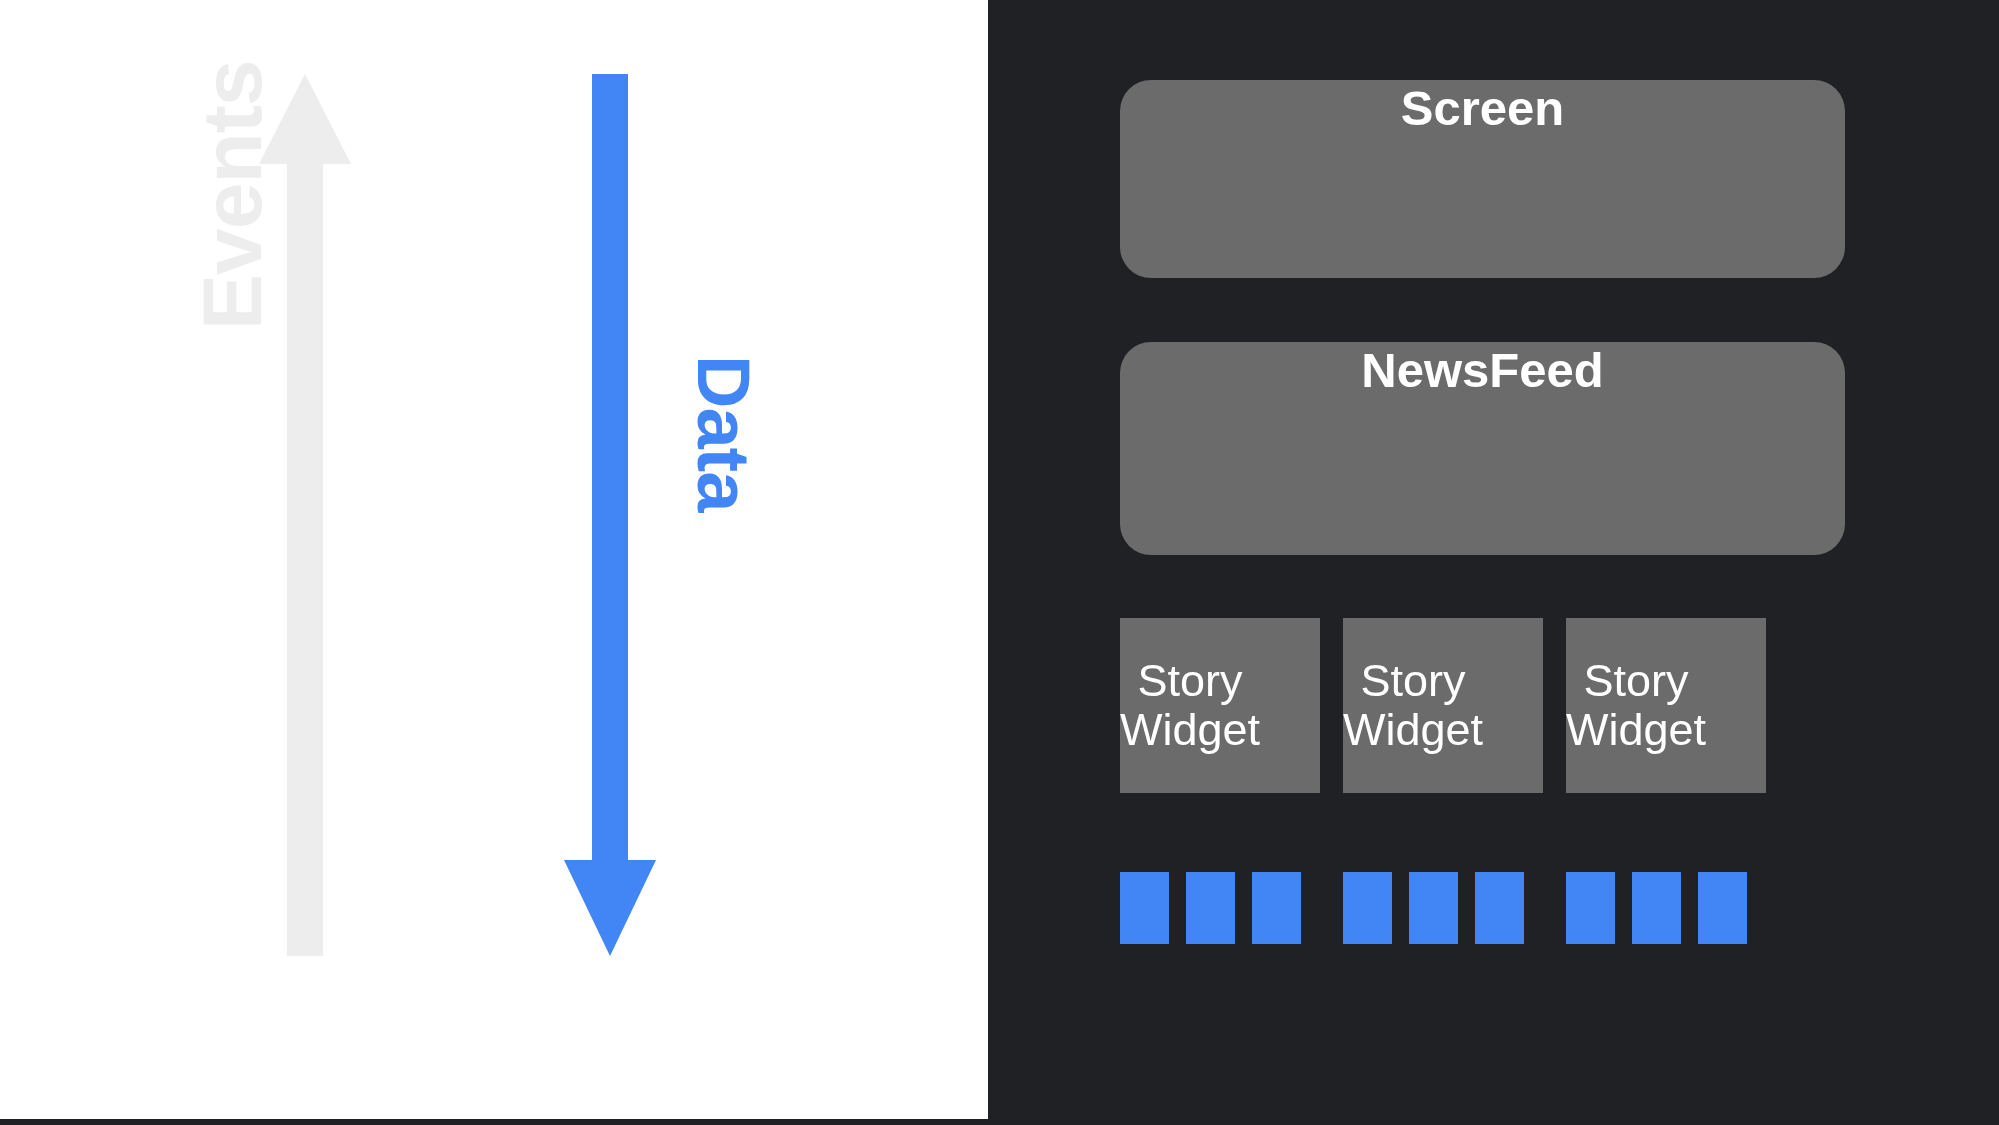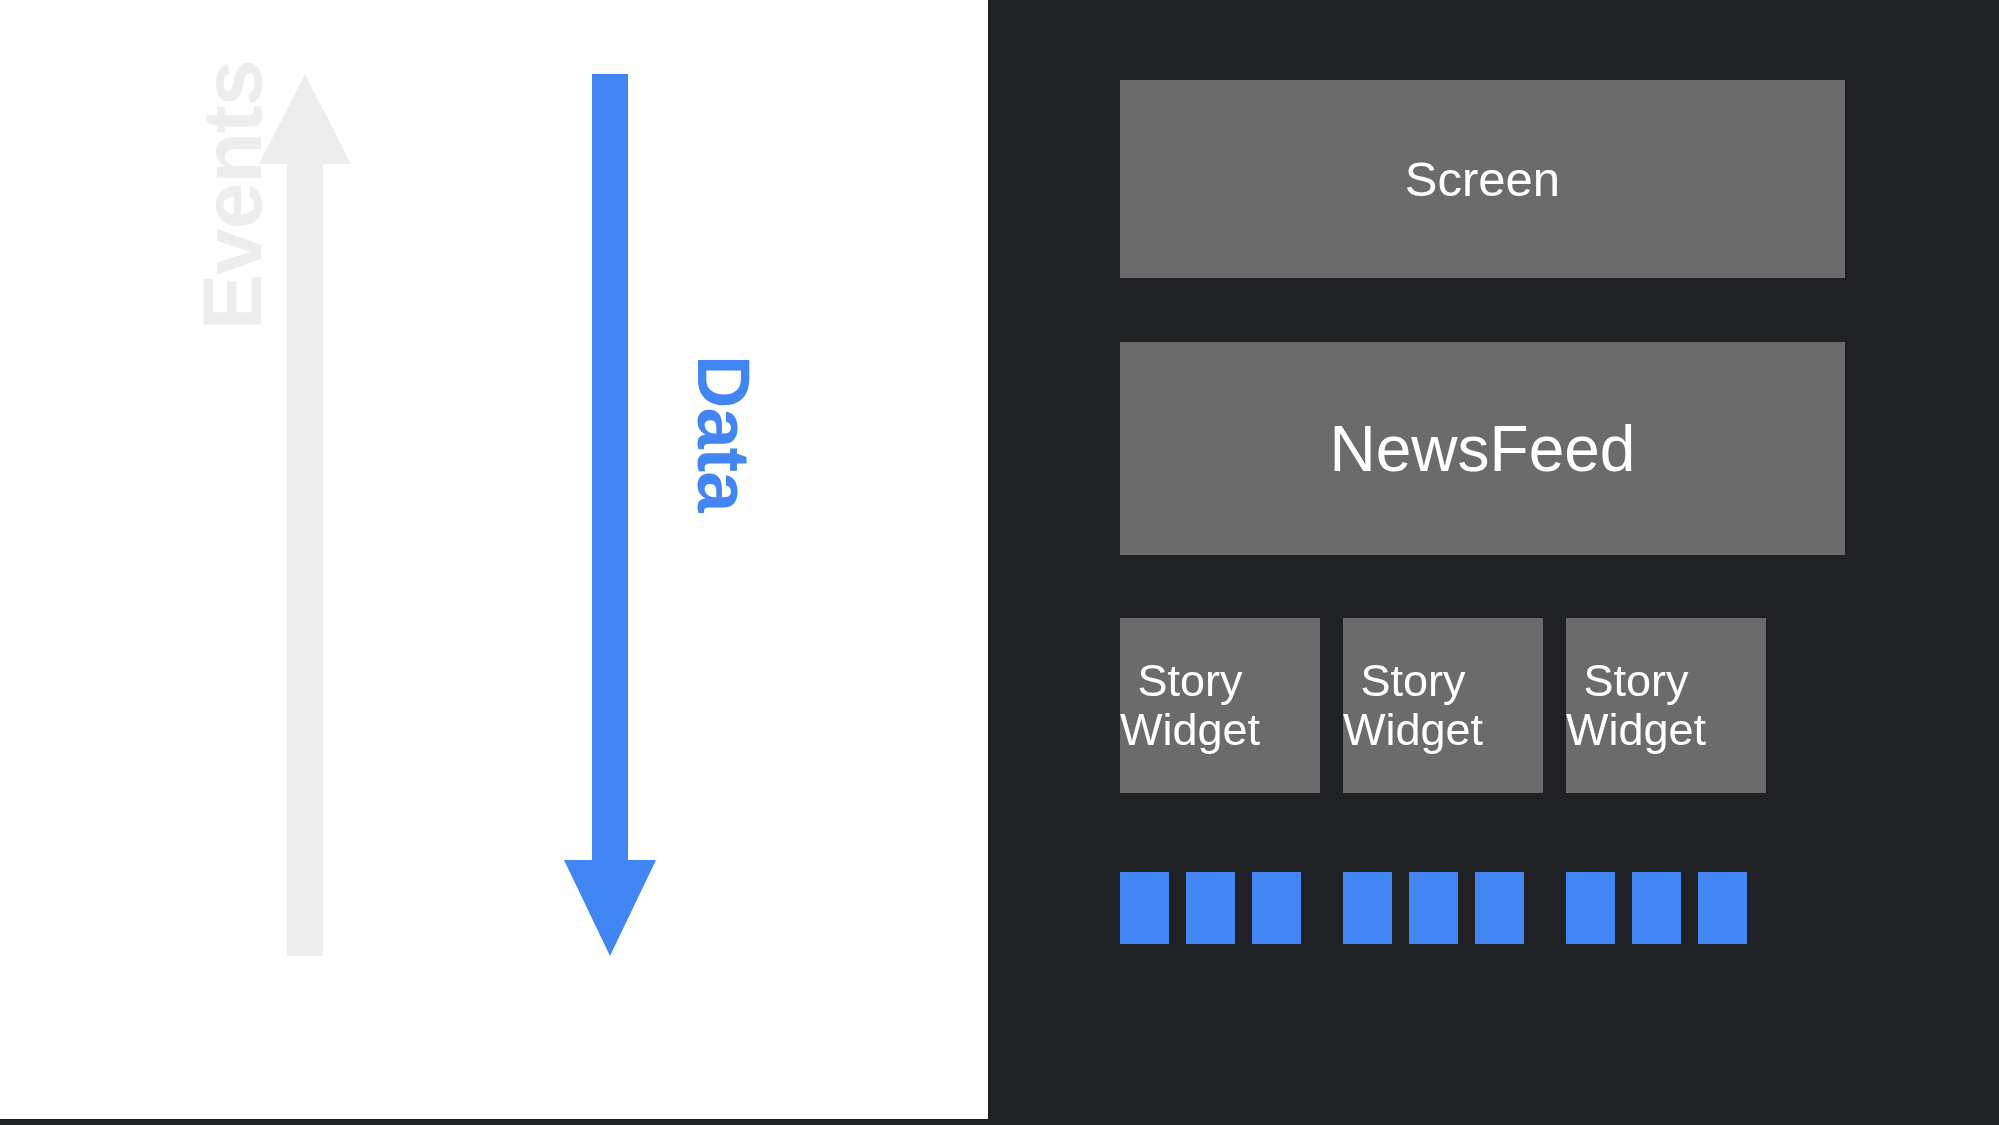--- a/index.html
+++ b/index.html
@@ -84,40 +84,41 @@
     width: 1011px;
     height: 1119px;
     background: #1f2124;
   }
 
   .box {
     position: absolute;
     background: #6b6b6b;
     color: #ffffff;
     display: flex;
-    align-items: center;
+    align-items: flex-start;
     justify-content: center;
     text-align: center;
-    font-weight: 400;
+    font-weight: 700;
     box-sizing: border-box;
+    border-radius: 31px;
   }
 
   #box-screen {
     left: 132px;
     top: 80px;
     width: 725px;
     height: 198px;
     font-size: 49px;
   }
   #box-newsfeed {
     left: 132px;
     top: 342px;
     width: 725px;
     height: 213px;
-    font-size: 64px;
+    font-size: 49px;
   }
 
   .story-box {
     position: absolute;
     top: 618px;
     width: 200px;
     height: 175px;
     background: #6b6b6b;
     color: #ffffff;
     display: flex;

